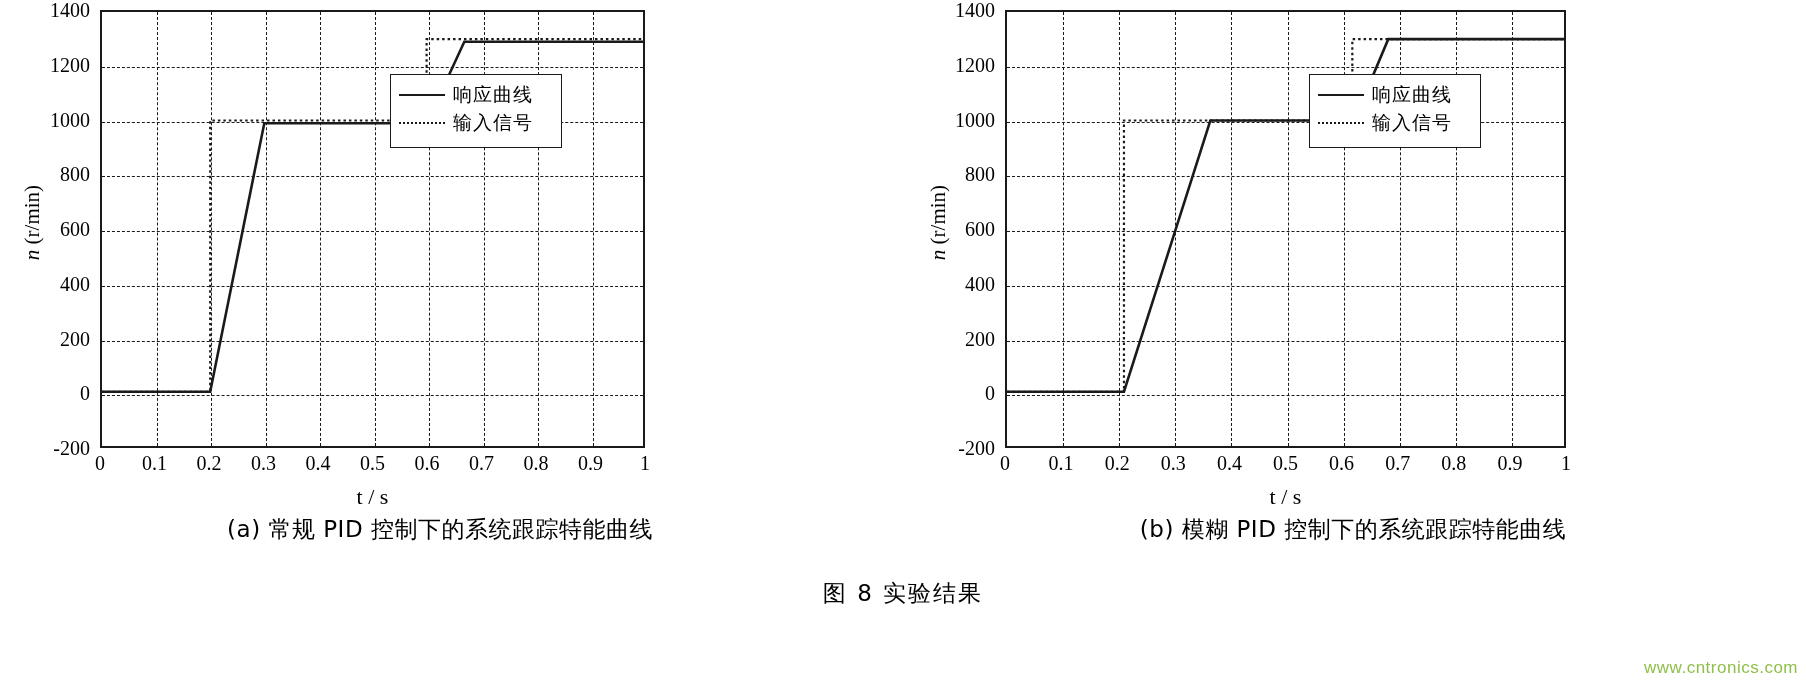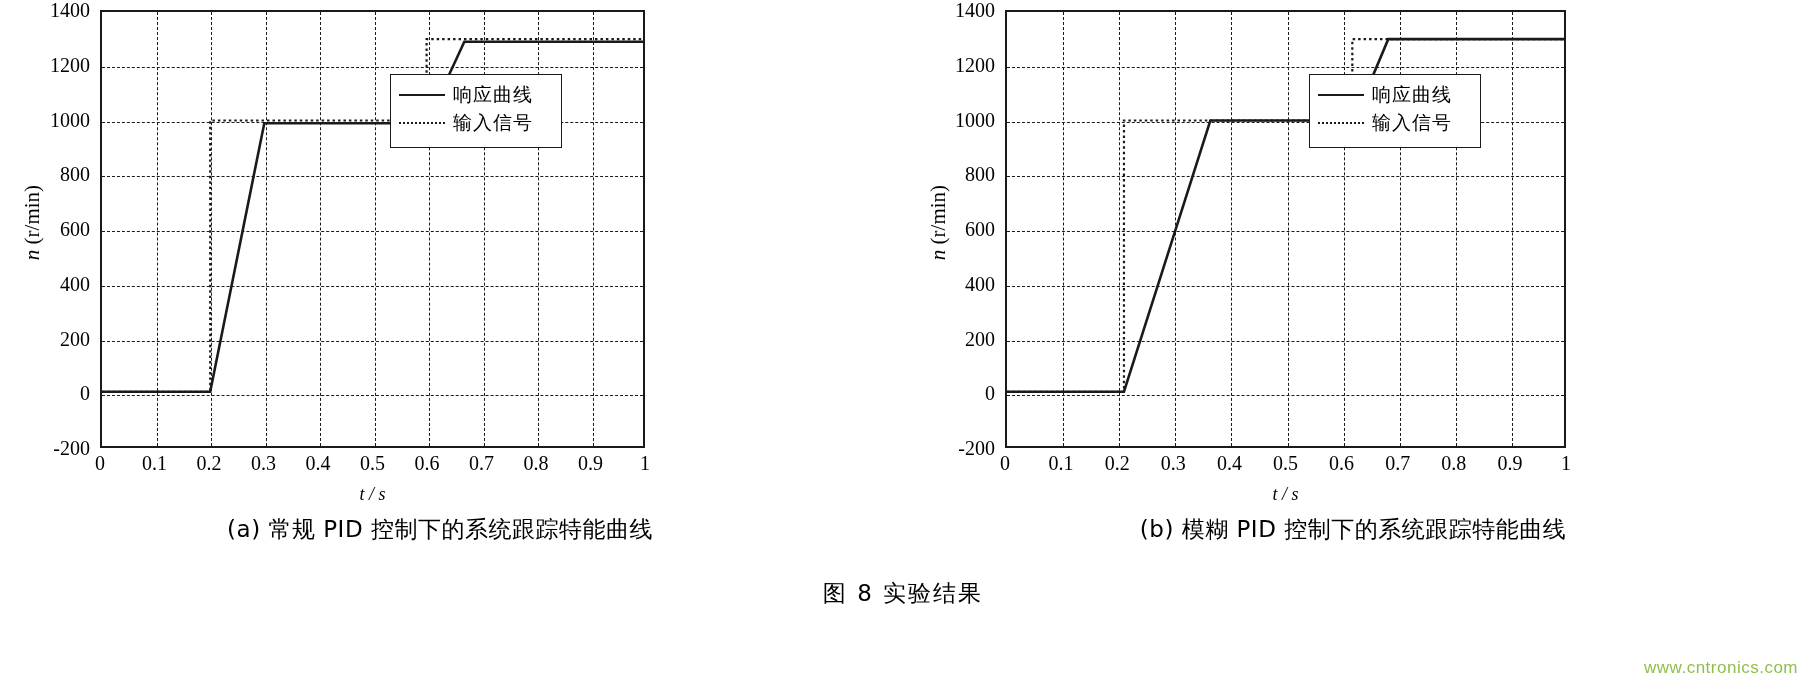--- a/index.html
+++ b/index.html
@@ -66,22 +66,21 @@
     text-align: right;
     transform: translateY(-50%);
   }
   .xtick {
     text-align: center;
     transform: translateX(-50%);
   }
 
   .axis-title-x {
     position: absolute;
-    font-size: 18px;
-    font-style: italic;
+    font-size: 22px;
     text-align: center;
     white-space: nowrap;
   }
   .axis-title-y {
     position: absolute;
     font-size: 21px;
     white-space: nowrap;
     transform-origin: 50% 50%;
     transform: rotate(-90deg);
   }

